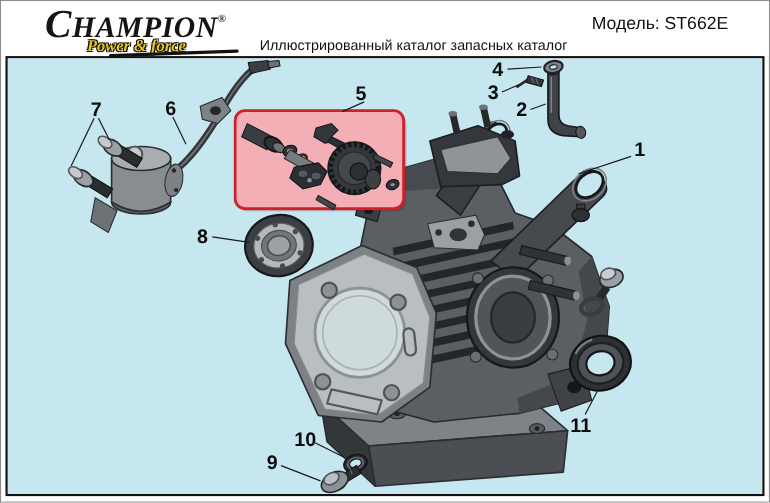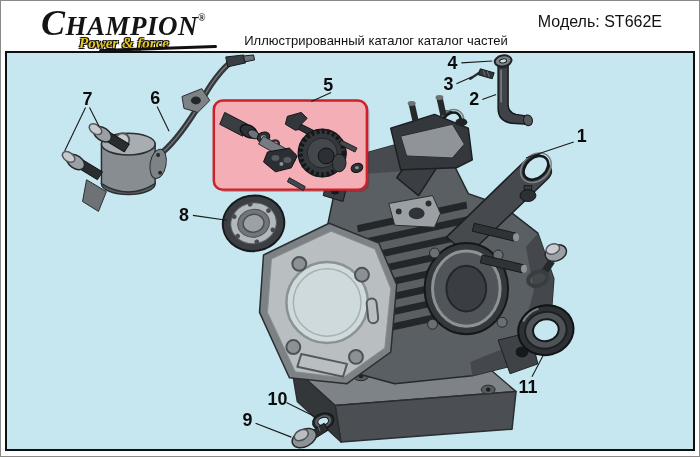--- a/index.html
+++ b/index.html
@@ -33,21 +33,21 @@
 <body>
 
 <div class="frame">
 
   <div class="header">
     <div class="logo">
       <div class="logo-main"><span class="logo-word">CHAMPION</span><span class="logo-reg">®</span></div>
       <div class="logo-tagline">Power &amp; force</div>
       <div class="logo-underline"></div>
     </div>
-    <div class="title">Иллюстрированный каталог каталог частей</div>
+    <div class="title">Иллюстрированный каталог запасных каталог</div>
     <div class="model">Модель: ST662E</div>
   </div>
 
   <div class="panel">
   <svg viewBox="0 0 690 400" preserveAspectRatio="none">
 
     <rect x="0" y="0" width="690" height="400" fill="#c7e7f0"></rect>
 
     <g stroke-linejoin="round">
 

